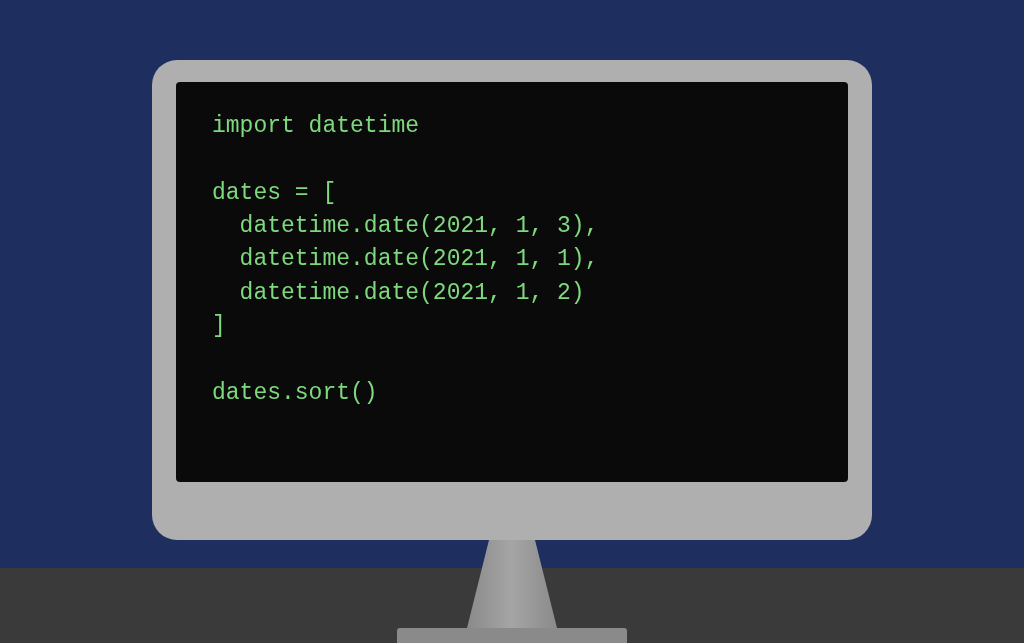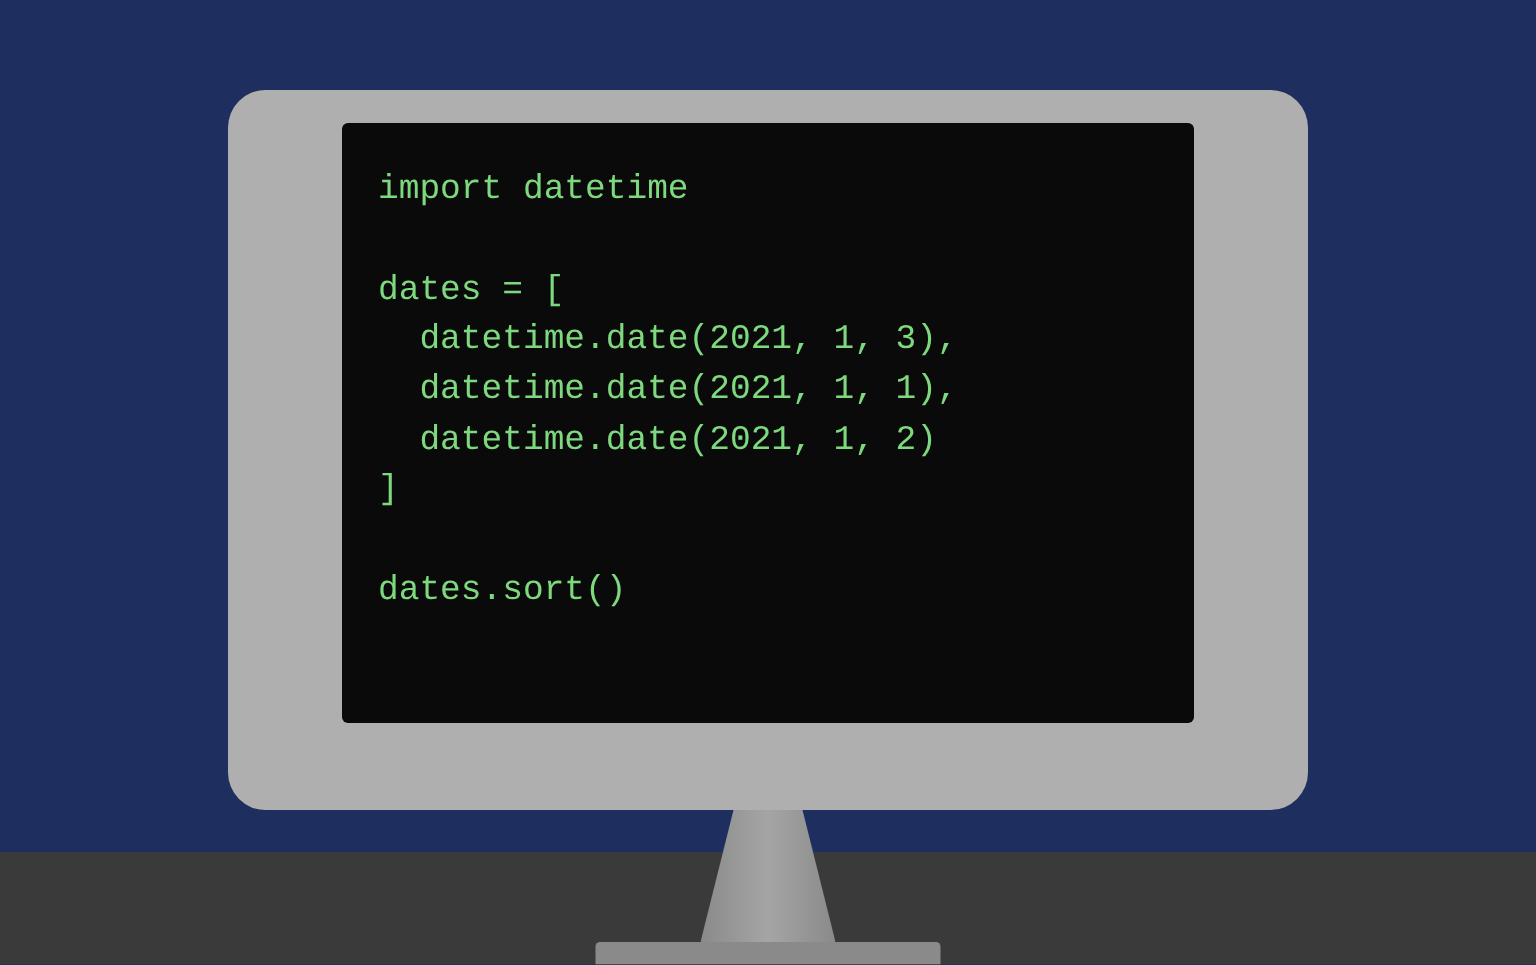--- a/index.html
+++ b/index.html
@@ -49,25 +49,25 @@
       transform: translateX(-50%);
       width: 720px;
       height: 480px;
       background: #afafaf;
       border-radius: 25px;
       display: flex;
       justify-content: center;
       padding-top: 22px;
     }
     .screen {
-      width: 568px;
+      width: 672px;
       height: 400px;
       background: #0a0a0a;
       border-radius: 4px;
-      padding: 28px 24px;
+      padding: 28px 36px;
     }
     .code {
       font-family: 'Menlo', 'Consolas', 'Courier New', monospace;
       font-size: 23px;
       color: #7ed97e;
       line-height: 1.45;
       white-space: pre;
     }
   </style>
 </head>

